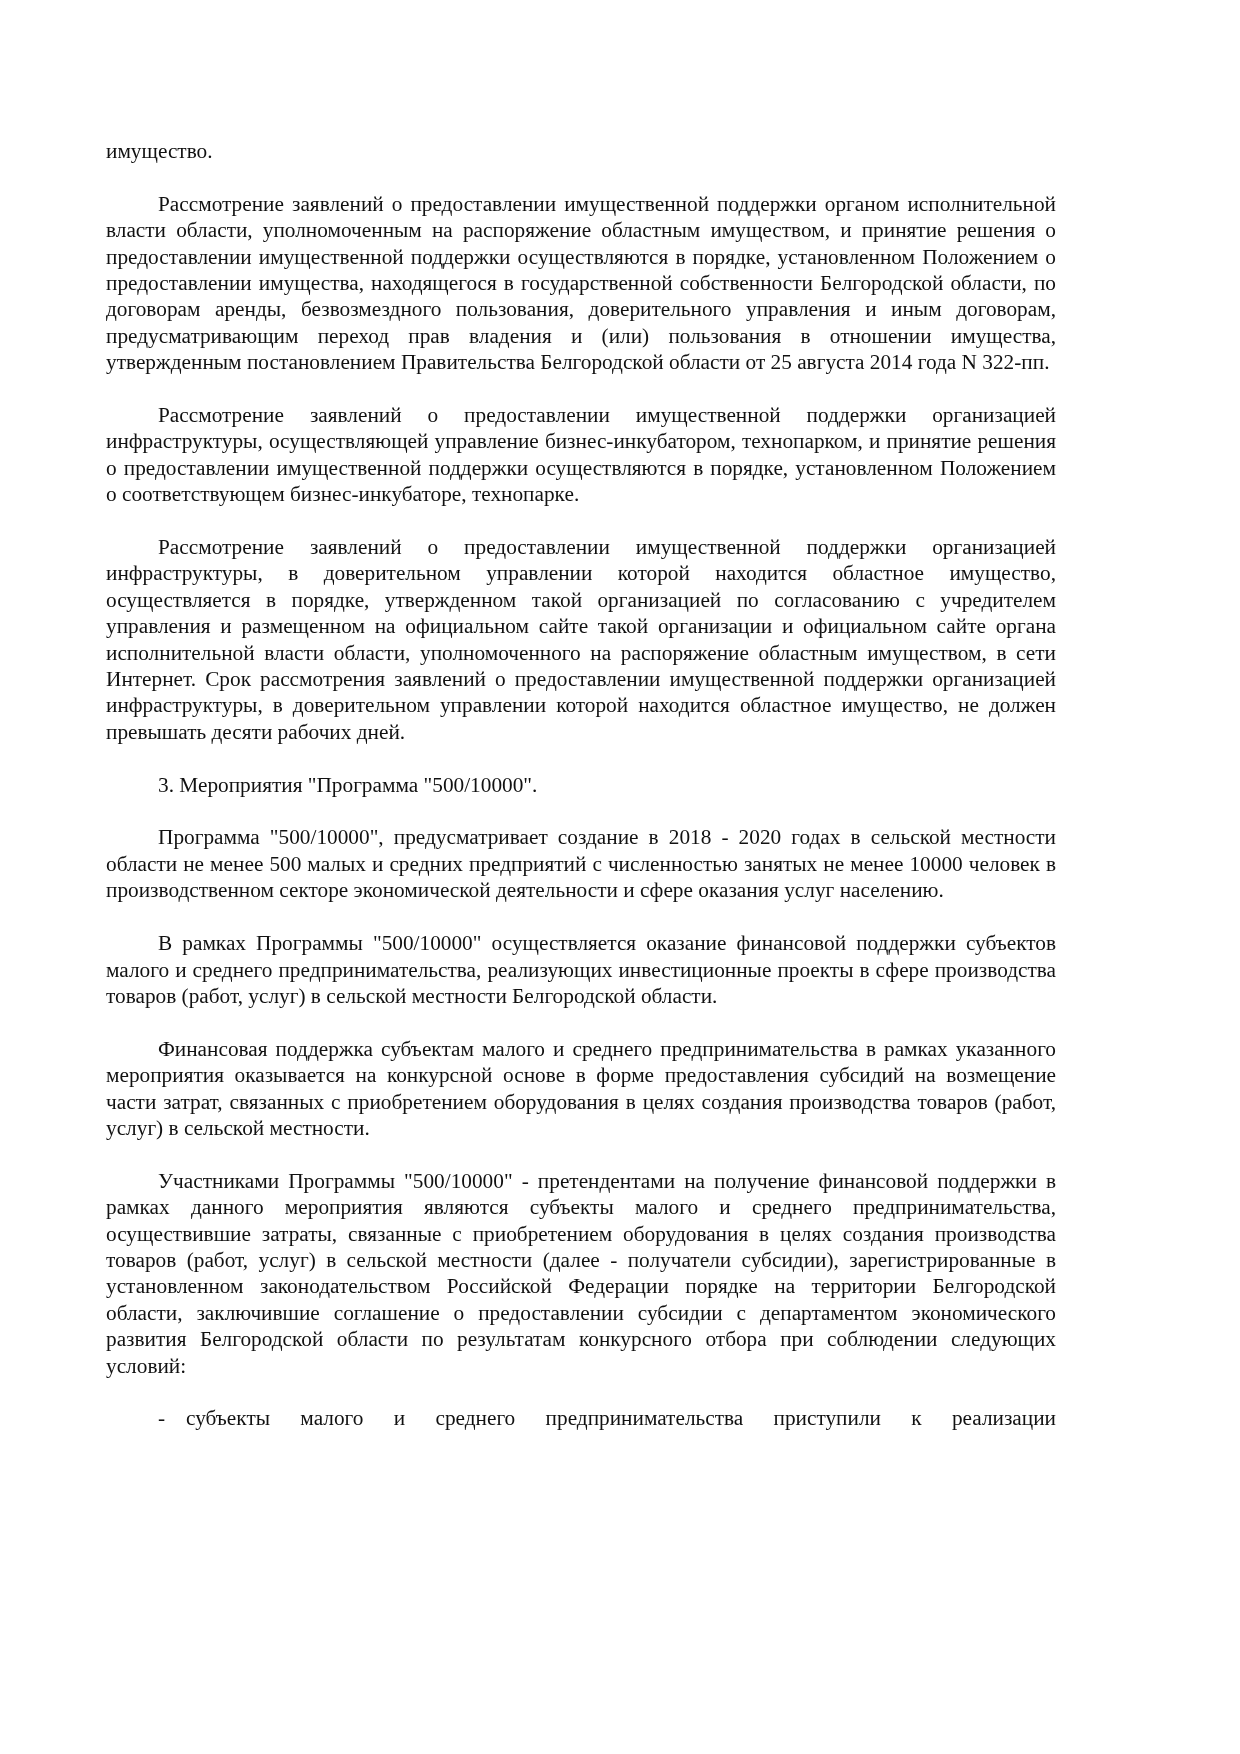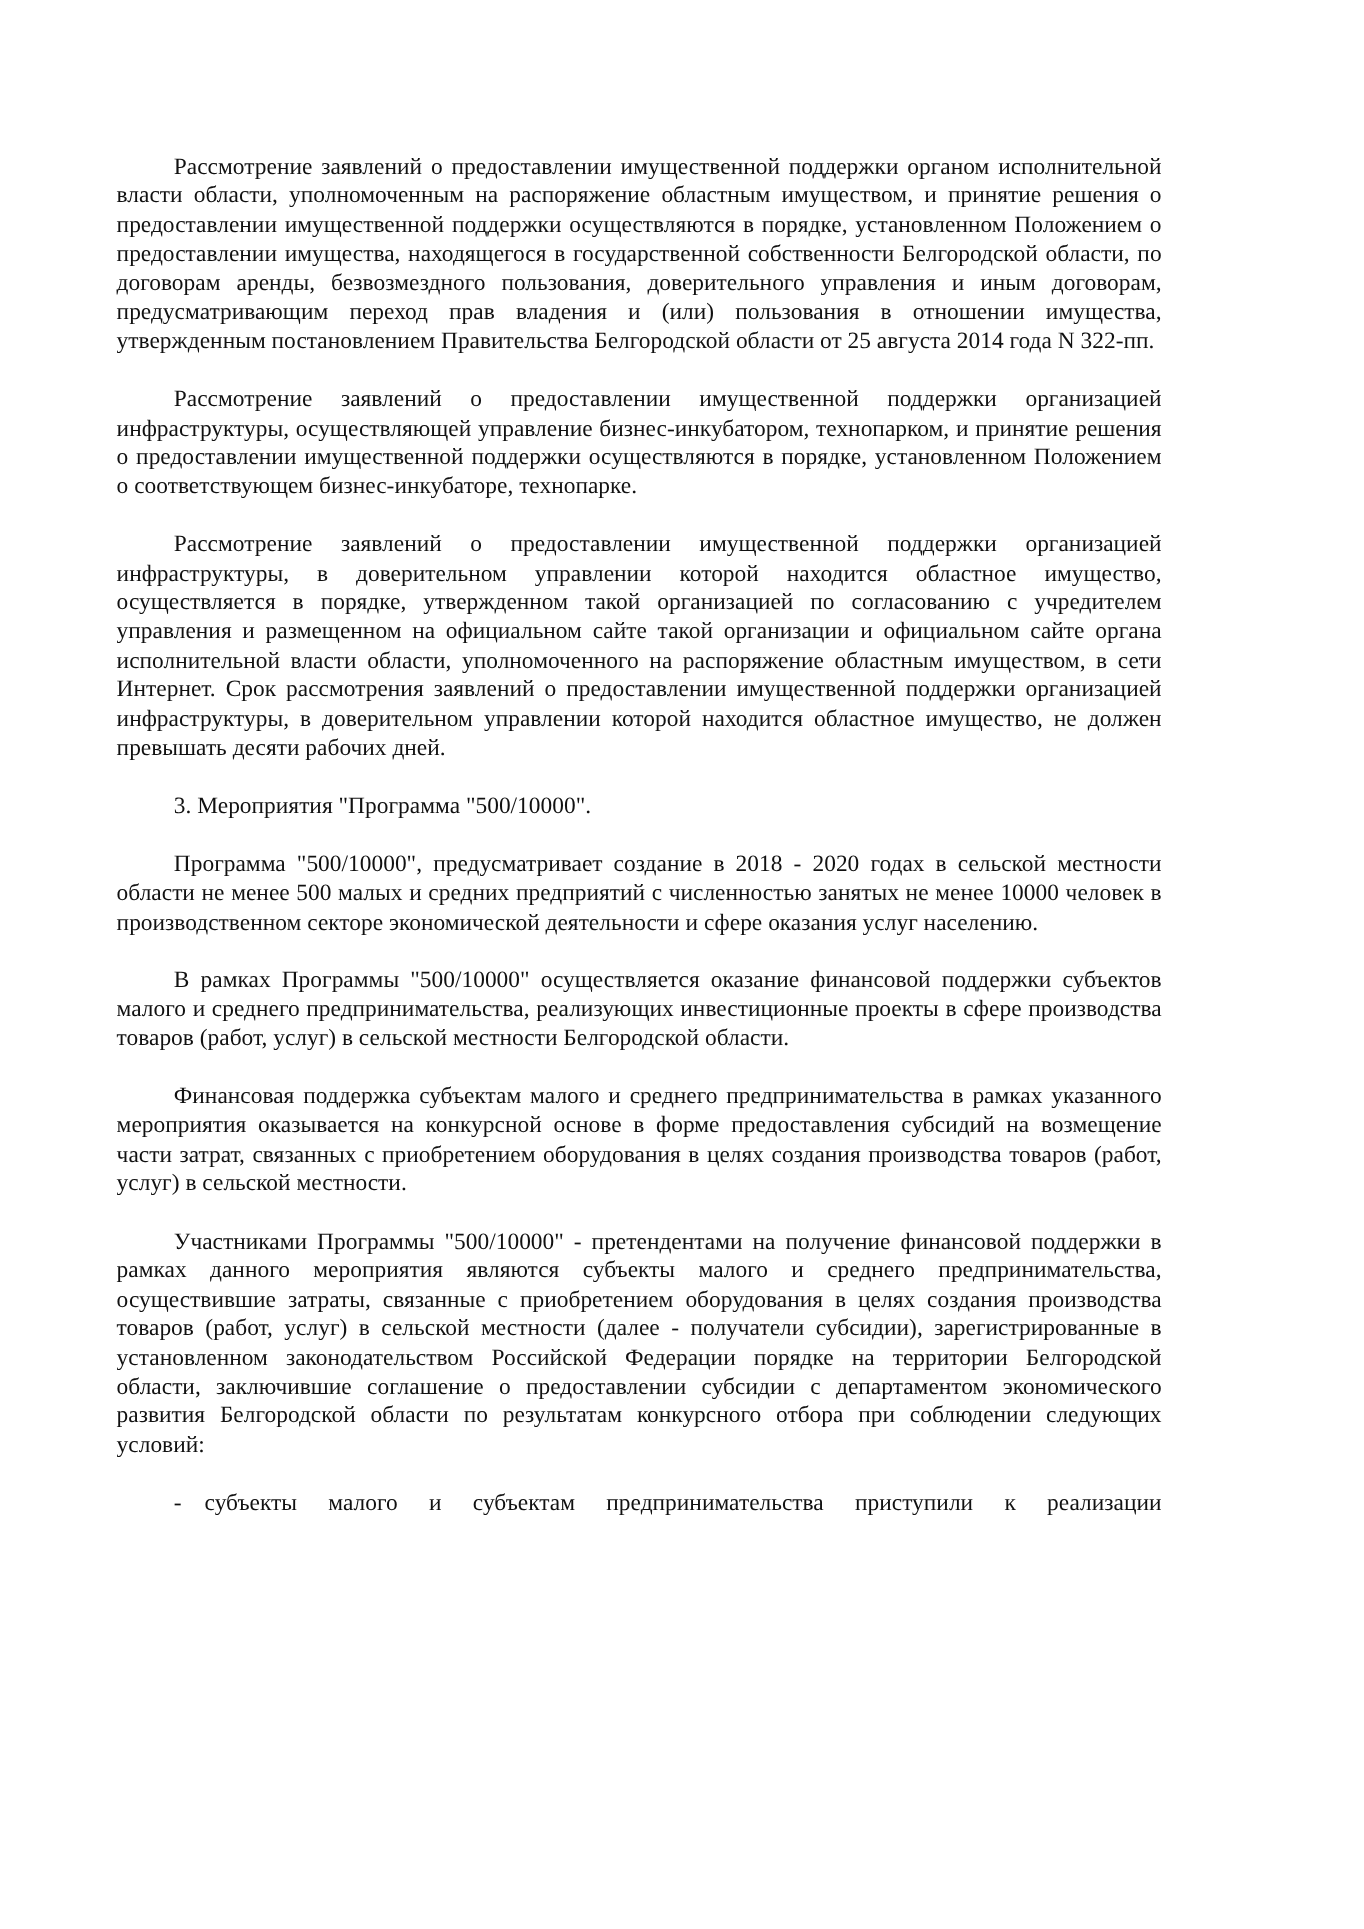--- a/index.html
+++ b/index.html
@@ -30,25 +30,26 @@
   .bullet .btext {
     flex: 1;
     text-align: justify;
     text-align-last: justify;
   }
 </style>
 </head>
 <body>
 
 <div class="page">
+  <p class="p noindent">имущество.</p>
   <p class="p">Рассмотрение заявлений о предоставлении имущественной поддержки органом исполнительной власти области, уполномоченным на распоряжение областным имуществом, и принятие решения о предоставлении имущественной поддержки осуществляются в порядке, установленном Положением о предоставлении имущества, находящегося в государственной собственности Белгородской области, по договорам аренды, безвозмездного пользования, доверительного управления и иным договорам, предусматривающим переход прав владения и (или) пользования в отношении имущества, утвержденным постановлением Правительства Белгородской области от 25 августа 2014 года N 322-пп.</p>
   <p class="p">Рассмотрение заявлений о предоставлении имущественной поддержки организацией инфраструктуры, осуществляющей управление бизнес-инкубатором, технопарком, и принятие решения о предоставлении имущественной поддержки осуществляются в порядке, установленном Положением о соответствующем бизнес-инкубаторе, технопарке.</p>
   <p class="p">Рассмотрение заявлений о предоставлении имущественной поддержки организацией инфраструктуры, в доверительном управлении которой находится областное имущество, осуществляется в порядке, утвержденном такой организацией по согласованию с учредителем управления и размещенном на официальном сайте такой организации и официальном сайте органа исполнительной власти области, уполномоченного на распоряжение областным имуществом, в сети Интернет. Срок рассмотрения заявлений о предоставлении имущественной поддержки организацией инфраструктуры, в доверительном управлении которой находится областное имущество, не должен превышать десяти рабочих дней.</p>
   <p class="p heading">3. Мероприятия "Программа "500/10000".</p>
   <p class="p">Программа "500/10000", предусматривает создание в 2018 - 2020 годах в сельской местности области не менее 500 малых и средних предприятий с численностью занятых не менее 10000 человек в производственном секторе экономической деятельности и сфере оказания услуг населению.</p>
   <p class="p">В рамках Программы "500/10000" осуществляется оказание финансовой поддержки субъектов малого и среднего предпринимательства, реализующих инвестиционные проекты в сфере производства товаров (работ, услуг) в сельской местности Белгородской области.</p>
   <p class="p">Финансовая поддержка субъектам малого и среднего предпринимательства в рамках указанного мероприятия оказывается на конкурсной основе в форме предоставления субсидий на возмещение части затрат, связанных с приобретением оборудования в целях создания производства товаров (работ, услуг) в сельской местности.</p>
   <p class="p">Участниками Программы "500/10000" - претендентами на получение финансовой поддержки в рамках данного мероприятия являются субъекты малого и среднего предпринимательства, осуществившие затраты, связанные с приобретением оборудования в целях создания производства товаров (работ, услуг) в сельской местности (далее - получатели субсидии), зарегистрированные в установленном законодательством Российской Федерации порядке на территории Белгородской области, заключившие соглашение о предоставлении субсидии с департаментом экономического развития Белгородской области по результатам конкурсного отбора при соблюдении следующих условий:</p>
   <div class="bullet">
     <span class="dash">-</span>
-    <span class="btext">субъекты малого и субъектам предпринимательства приступили к реализации</span>
+    <span class="btext">субъекты малого и среднего предпринимательства приступили к реализации</span>
   </div>
 </div>
 
 </body></html>

